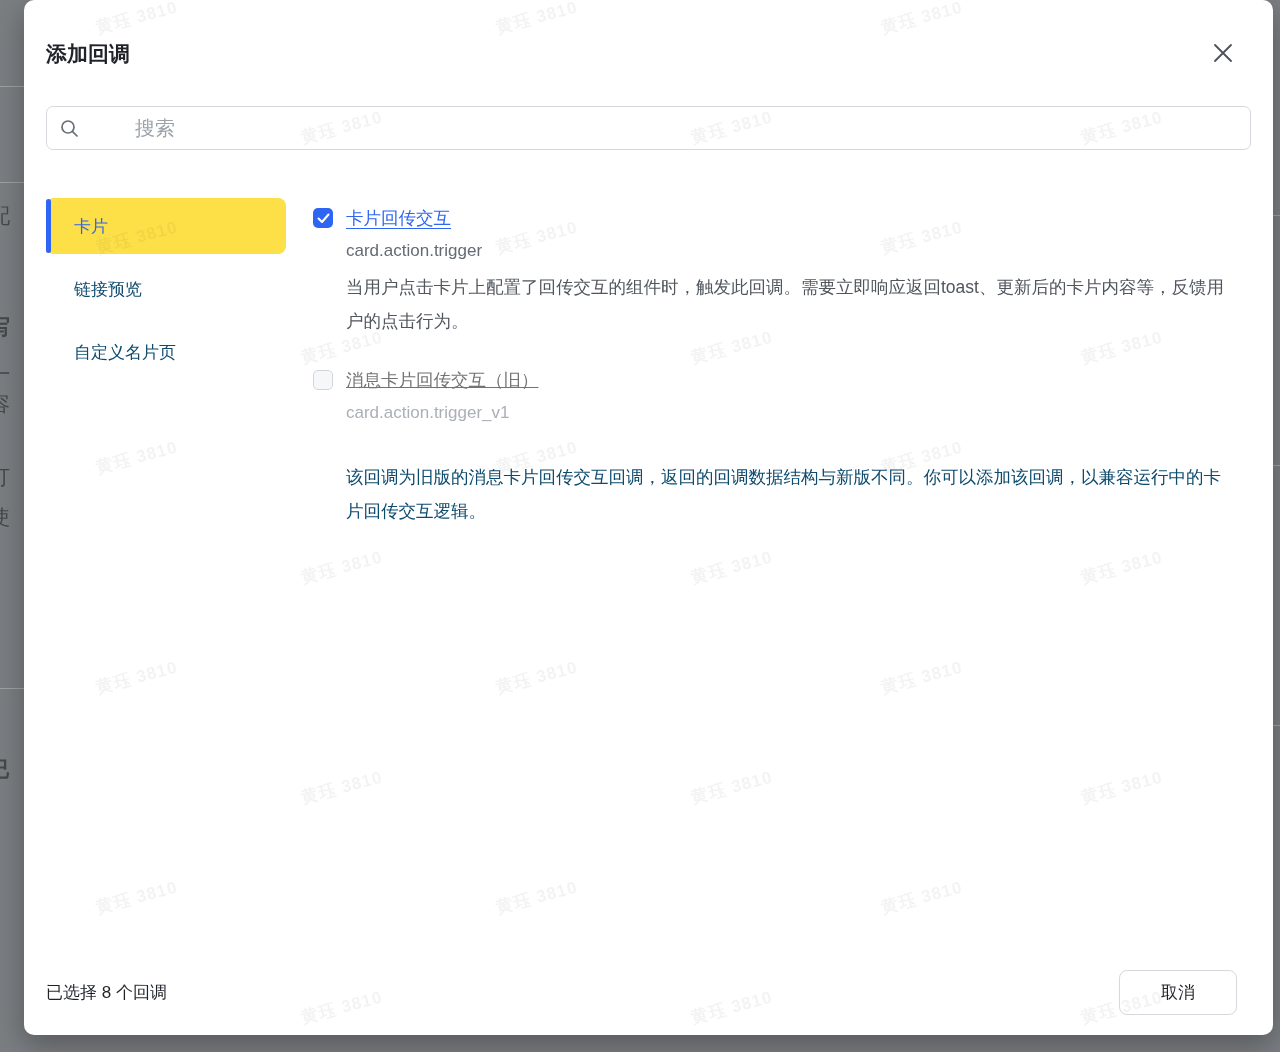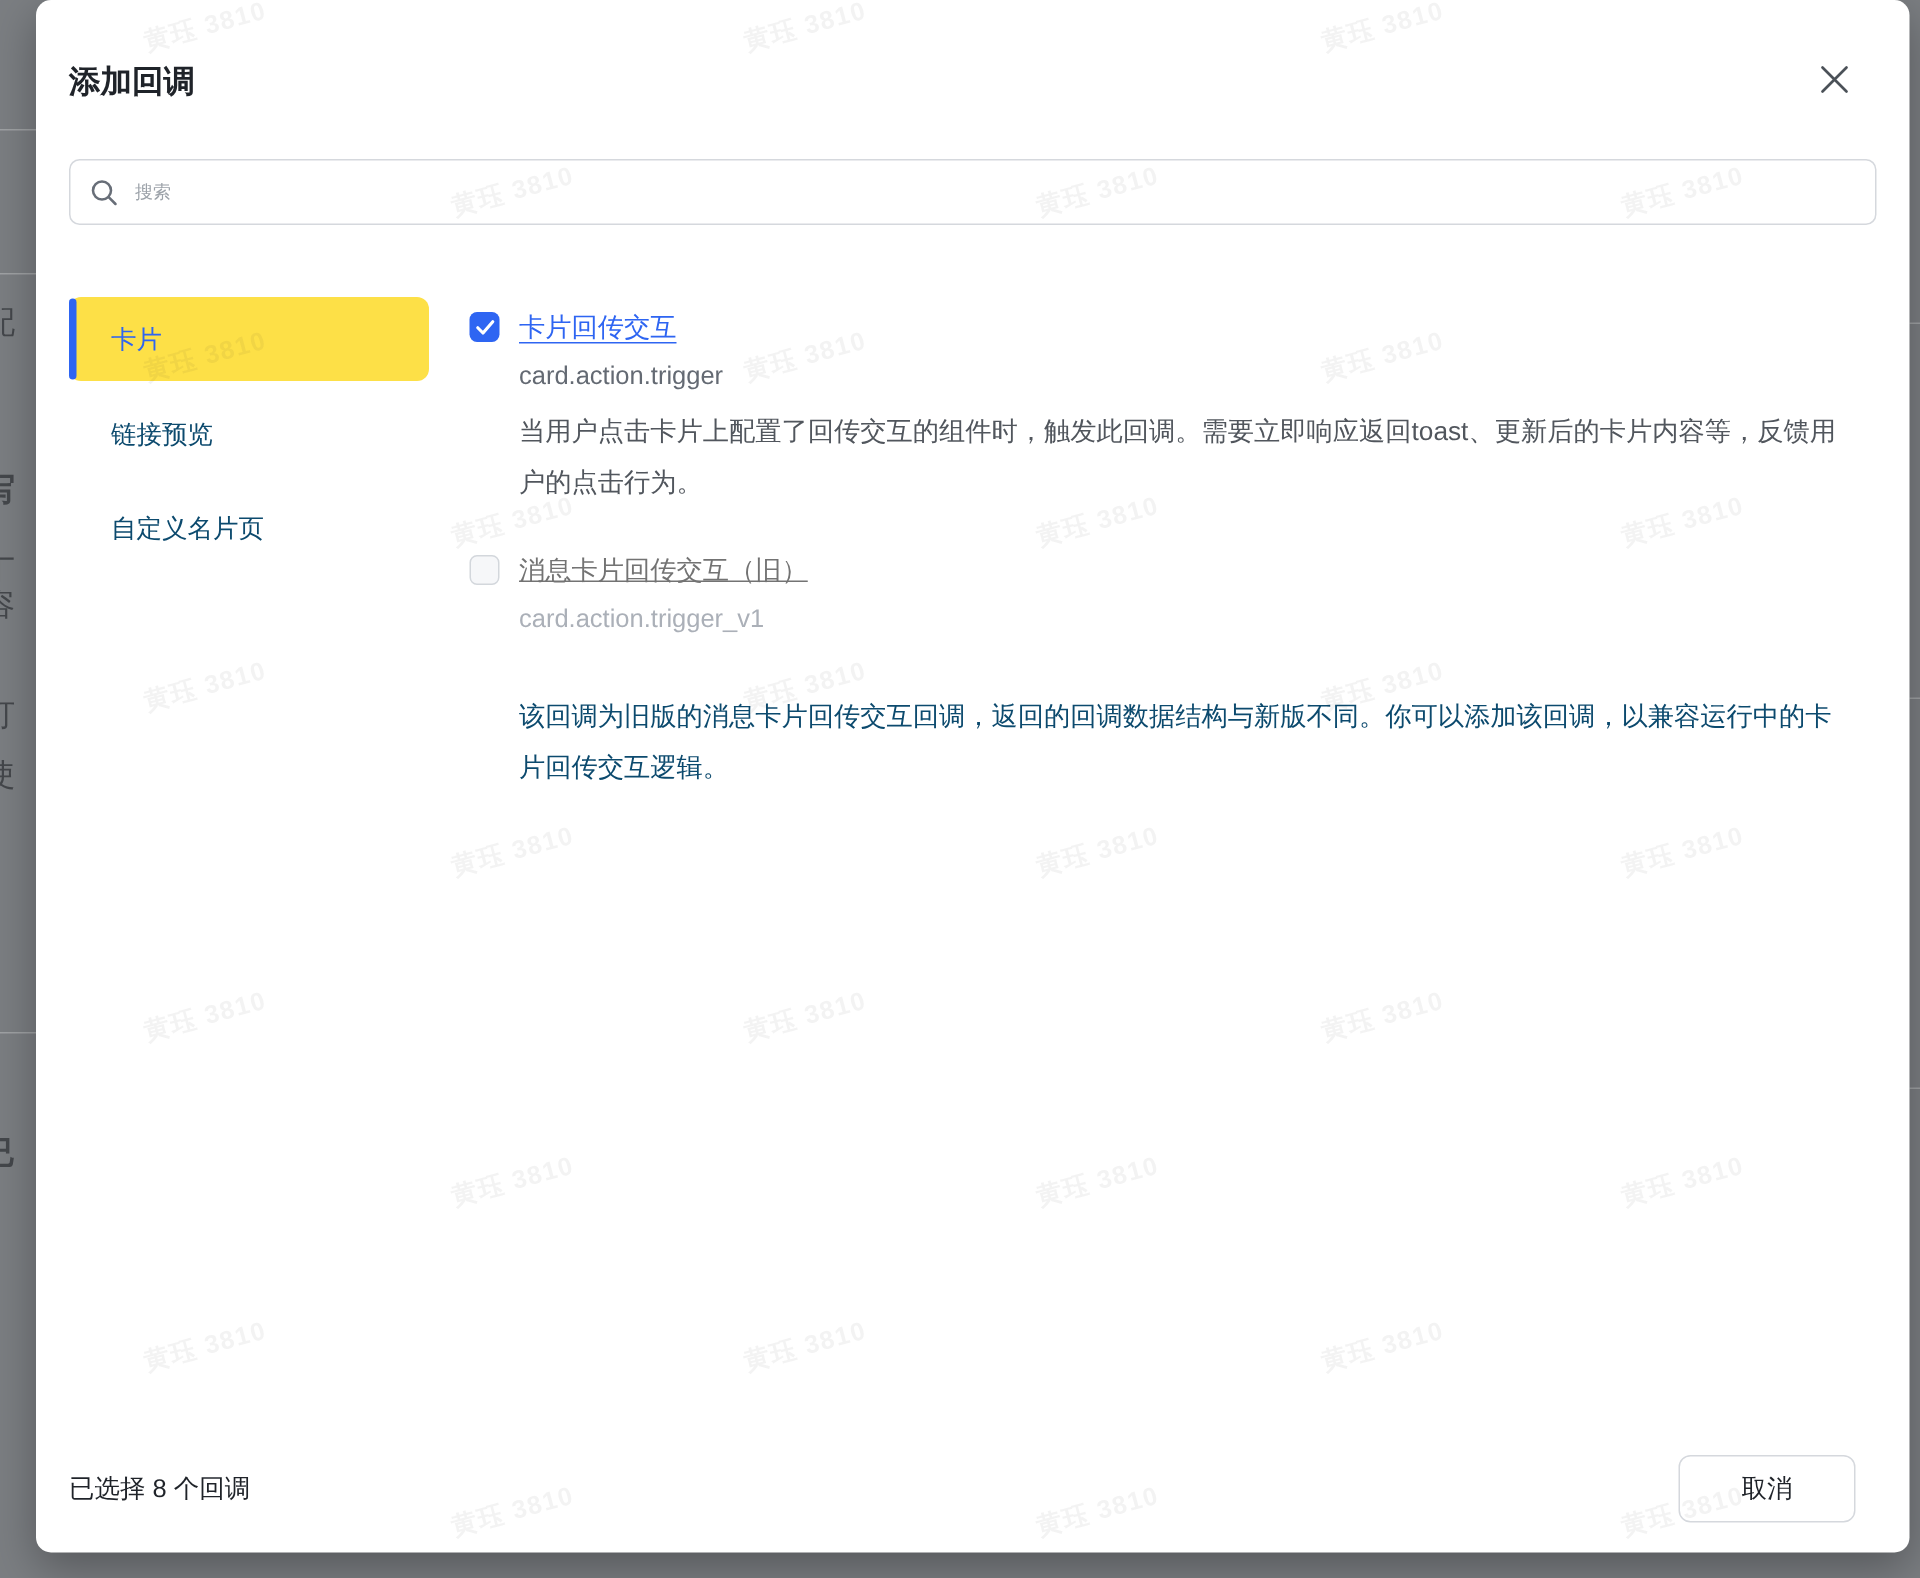--- a/index.html
+++ b/index.html
@@ -37,22 +37,22 @@
     background:none; border:none;
   }
   
   .search-box {
     margin:38px 22px 0 22px; height:44px;
     border:1px solid #d5d8dd; border-radius:7px;
     display:flex; align-items:center; padding:0 13px; gap:11px;
     background:#fff;
   }
   .search-box input {
-    border:none; outline:none; flex:1; font-size:12px; color:#1f2329;
-    font-family:inherit; background:transparent;
+    border:none; outline:none; flex:1; font-size:20px; color:#1f2329;
+    font-family:inherit; background:transparent;margin-left:45px;
   }
   .search-box input::placeholder { color:#9ca2a9; }
   
   .modal-body { display:flex; padding:0 22px; margin-top:48px; gap:27px; }
   .sidebar { width:240px; flex:none; }
   .side-item {
     height:56px; border-radius:8px; display:flex; align-items:center;
     padding-left:28px; font-size:17px; color:#0c4a6e; cursor:pointer;
     margin-bottom:7px; position:relative;
   }

